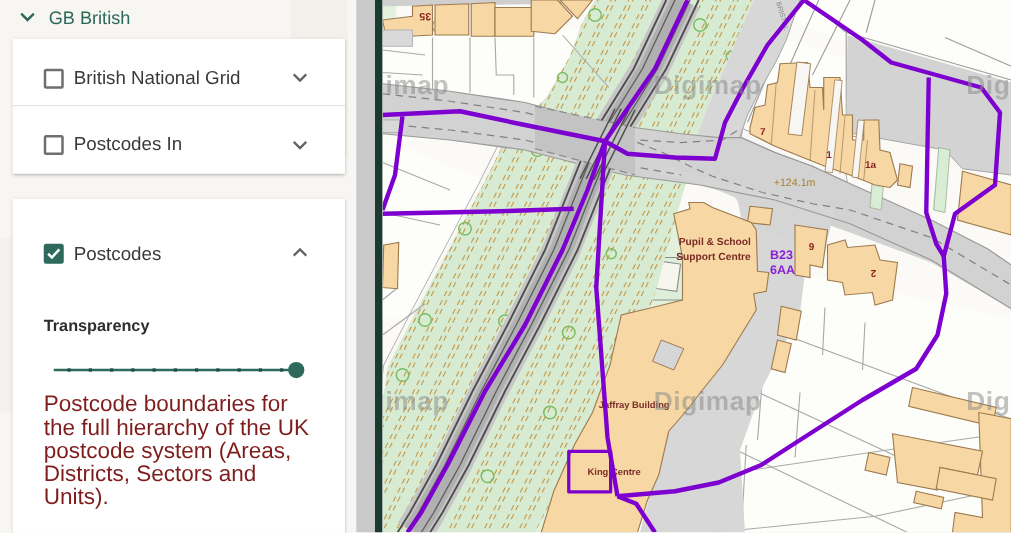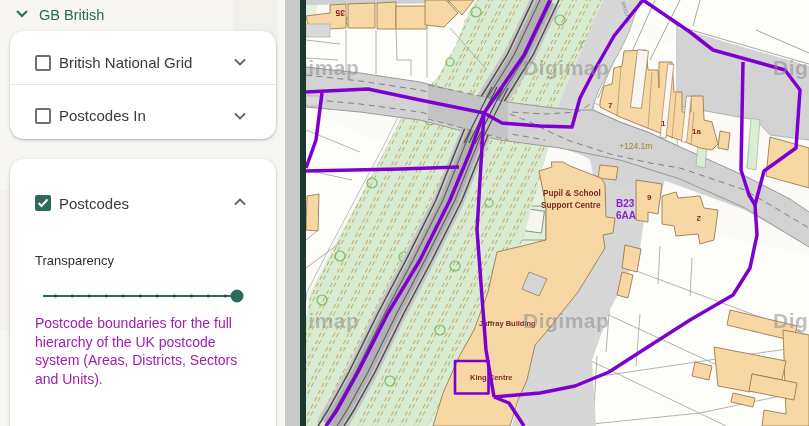--- a/index.html
+++ b/index.html
@@ -1,17 +1,17 @@
 <!DOCTYPE html>
 <html><head><meta charset="utf-8">
 <style>
 html,body{margin:0;padding:0}
 body{width:809px;height:426px;overflow:hidden;position:relative;
   font-family:"Liberation Sans",sans-serif;background:#f7f6f3}
-.card{position:absolute;background:#fff;border-radius:14px;
+.card{position:absolute;background:#fff;border-radius:0;
   box-shadow:0 1px 2px rgba(0,0,0,.18),0 1px 4px rgba(0,0,0,.12)}
 .cb{position:absolute;width:12px;height:12px;border:2px solid #6f6f6f;border-radius:2px;background:#fff}
 .cb.on{background:#2d6a5c;border-color:#2d6a5c}
 .lbl{position:absolute;font-size:15px;color:#3a3a3a}
 .chev{position:absolute}
 .divider{position:absolute;left:0;right:0;height:1px;background:#e6e6e6}
 </style></head>
 <body>
 
 <div style="position:absolute;left:233px;top:0;width:45px;height:125px;background:#f2f0ea"></div>
@@ -38,39 +38,39 @@
 
 <div class="card" style="left:10px;top:159px;width:266px;height:331px">
   <div class="cb on" style="left:25px;top:36px"></div>
   <svg class="chev" style="left:27px;top:39px" width="12" height="10" viewBox="0 0 12 10">
     <path d="M1.5 5 L4.5 8 L10.5 1.5" fill="none" stroke="#fff" stroke-width="2"></path>
     </svg>
   <div class="lbl" style="left:49px;top:36px">Postcodes</div>
   <svg class="chev" style="left:224px;top:39px" width="12" height="8" viewBox="0 0 12 8">
     <path d="M1 6.5 L6 1.5 L11 6.5" fill="none" stroke="#5f6368" stroke-width="1.8"></path>
     </svg>
-  <div style="position:absolute;left:25px;top:94px;font-size:13px;font-weight:normal;color:#2e2e2e">Transparency</div>
+  <div style="position:absolute;left:25px;top:94px;font-size:13px;font-weight:bold;color:#2e2e2e">Transparency</div>
   <svg style="position:absolute;left:25px;top:124px" width="220" height="26" viewBox="0 0 220 26">
     <line x1="8" y1="13" x2="202" y2="13" stroke="#2d6a5c" stroke-width="2"></line>
     <g fill="#1e4d42">
       <rect x="19" y="11.7" width="2.6" height="2.6"></rect>
         <rect x="36" y="11.7" width="2.6" height="2.6"></rect>
       <rect x="53" y="11.7" width="2.6" height="2.6"></rect>
         <rect x="70" y="11.7" width="2.6" height="2.6"></rect>
       <rect x="87" y="11.7" width="2.6" height="2.6"></rect>
         <rect x="104" y="11.7" width="2.6" height="2.6"></rect>
       <rect x="121" y="11.7" width="2.6" height="2.6"></rect>
         <rect x="138" y="11.7" width="2.6" height="2.6"></rect>
       <rect x="155" y="11.7" width="2.6" height="2.6"></rect>
         <rect x="172" y="11.7" width="2.6" height="2.6"></rect>
       <rect x="189" y="11.7" width="2.6" height="2.6"></rect>
     </g>
     <circle cx="202" cy="13" r="6.5" fill="#2d6a5c"></circle>
   </svg>
-  <div style="position:absolute;left:25px;top:155px;width:218px;font-size:14px;color:#a21caf;line-height:18.5px">Postcode boundaries for the full hierarchy of the UK postcode system (Areas, Districts, Sectors and Units).</div>
+  <div style="position:absolute;left:25px;top:155px;width:218px;font-size:18px;color:#7f1d1d;line-height:18.5px">Postcode boundaries for the full hierarchy of the UK postcode system (Areas, Districts, Sectors and Units).</div>
 </div>
 
 <div style="position:absolute;left:285px;top:0;width:14.5px;height:426px;background:#c9c9c9"></div>
 <div style="position:absolute;left:299.5px;top:0;width:6.5px;height:426px;background:#1c392f"></div>
 
 <svg style="position:absolute;left:306px;top:0" width="503" height="426" viewBox="306 0 503 426" font-family="Liberation Sans,sans-serif">
   <defs>
     <clipPath id="mapclip">
         <rect x="306" y="0" width="503" height="426"></rect>
       </clipPath>

